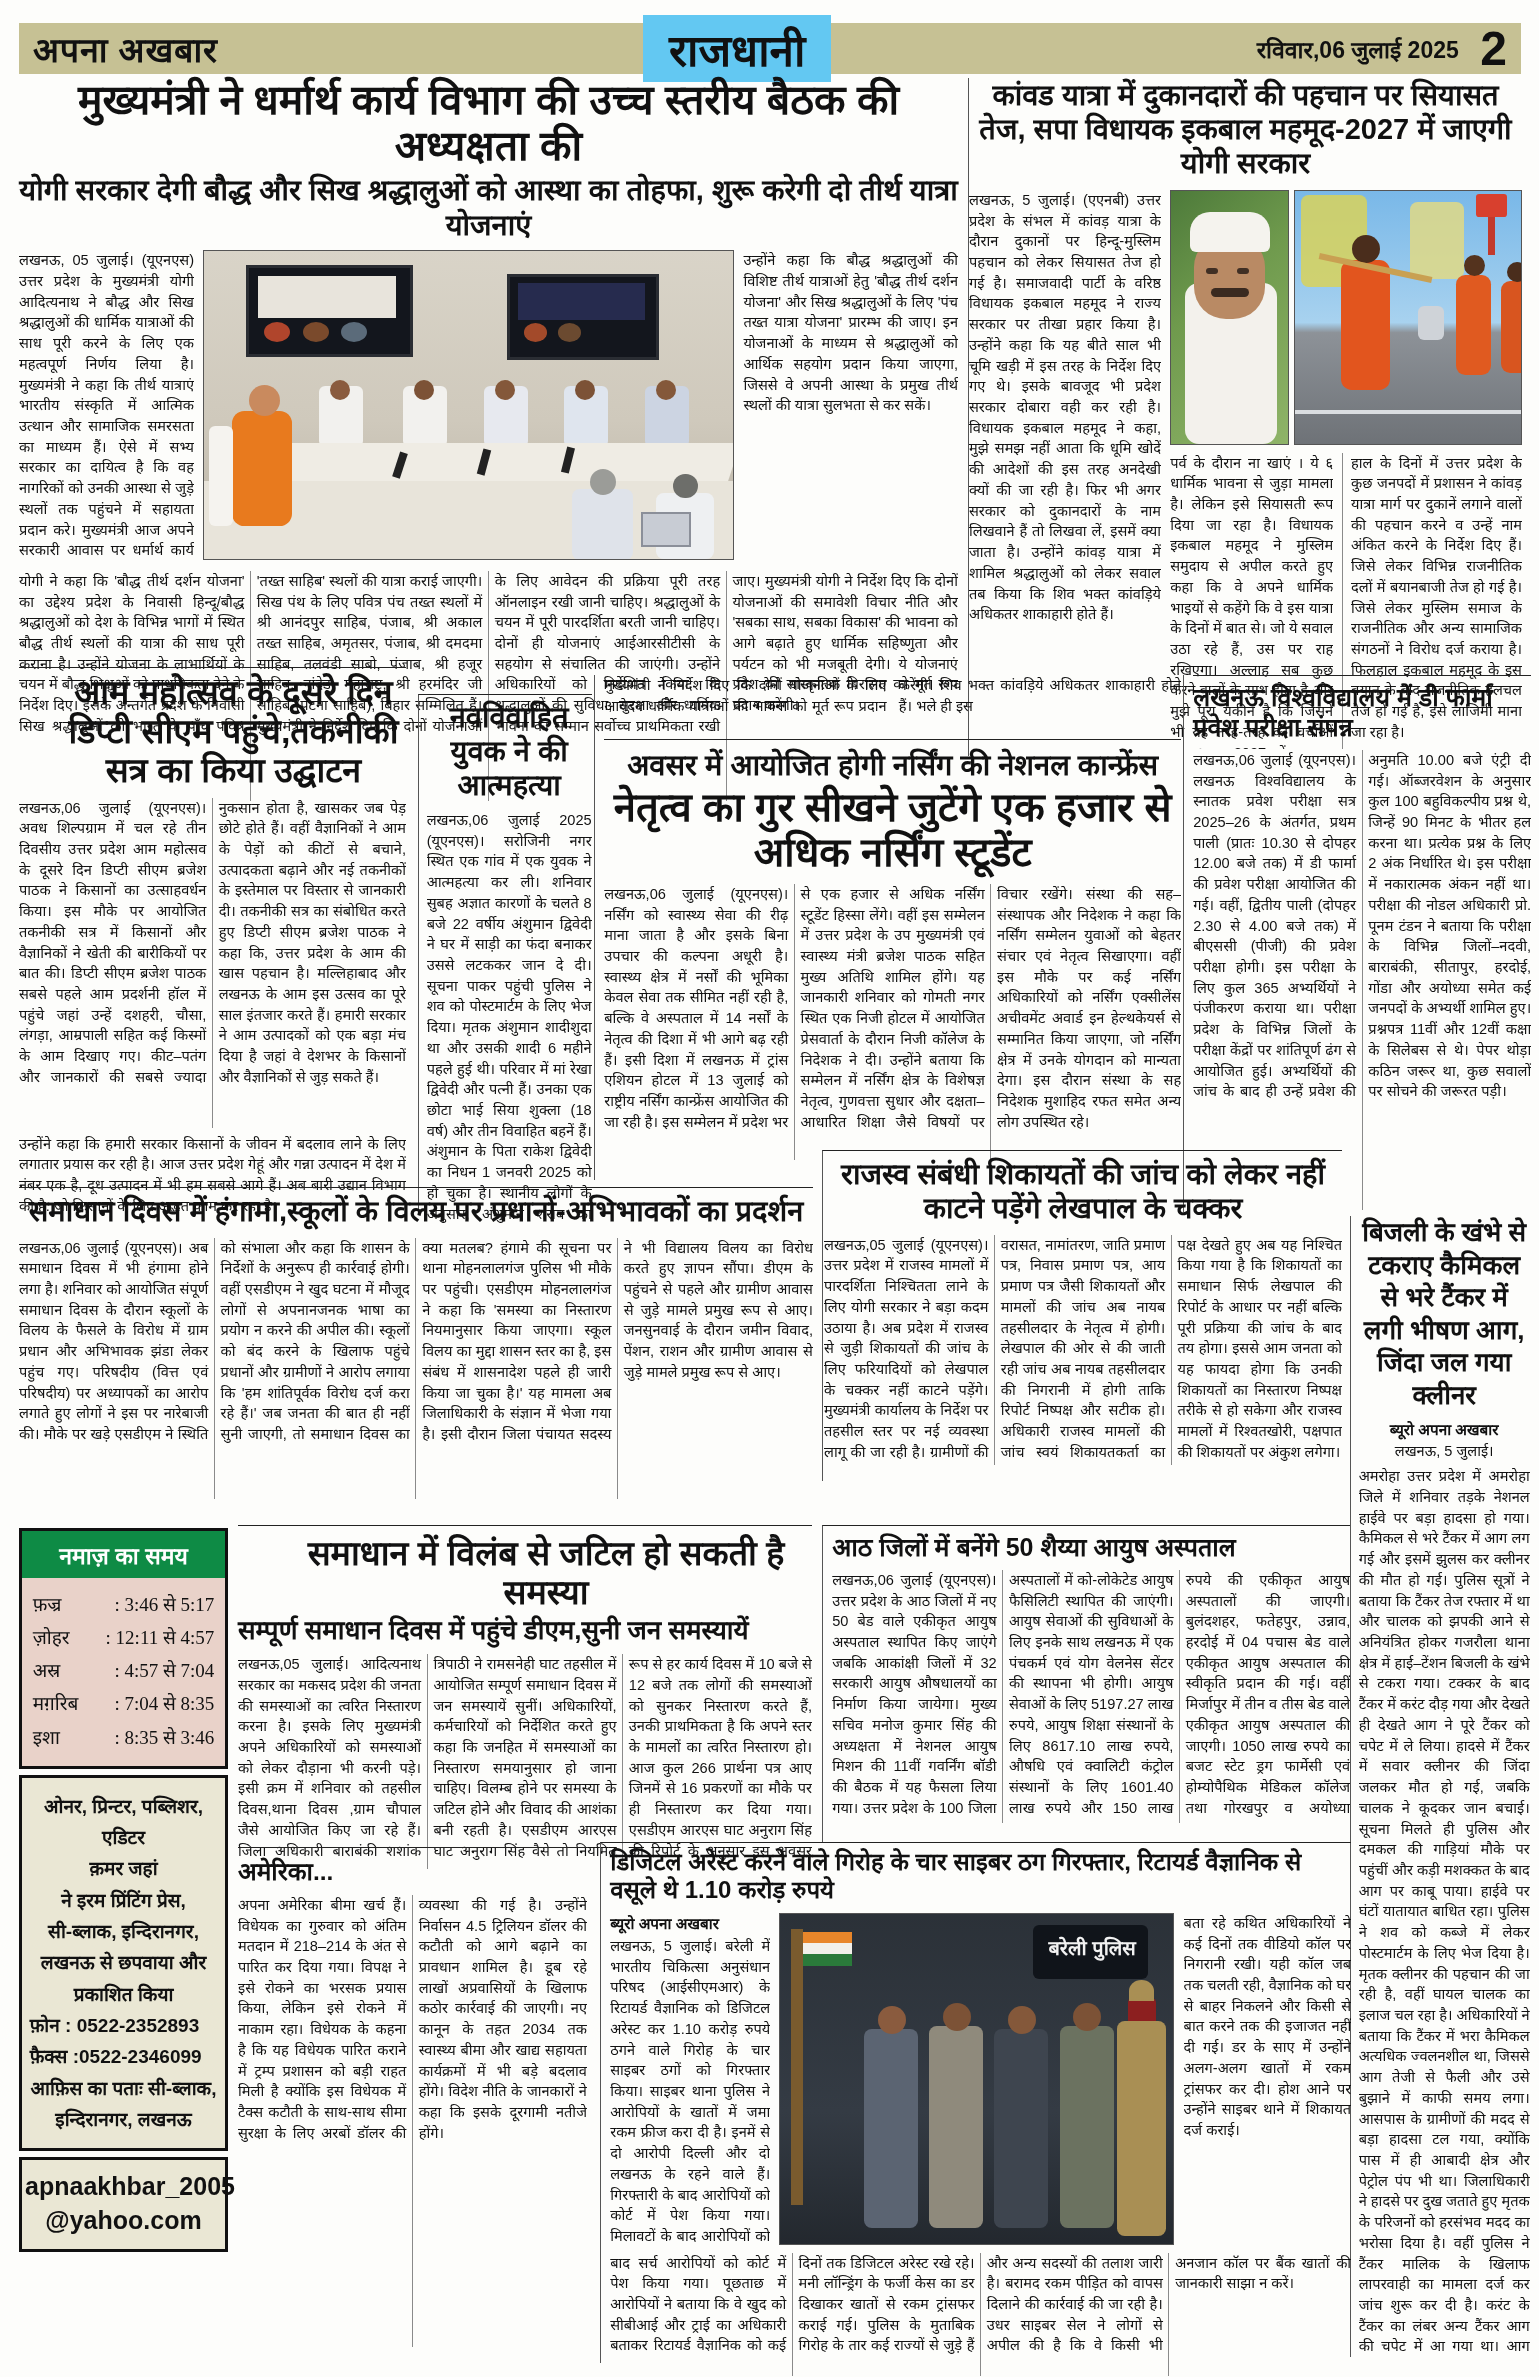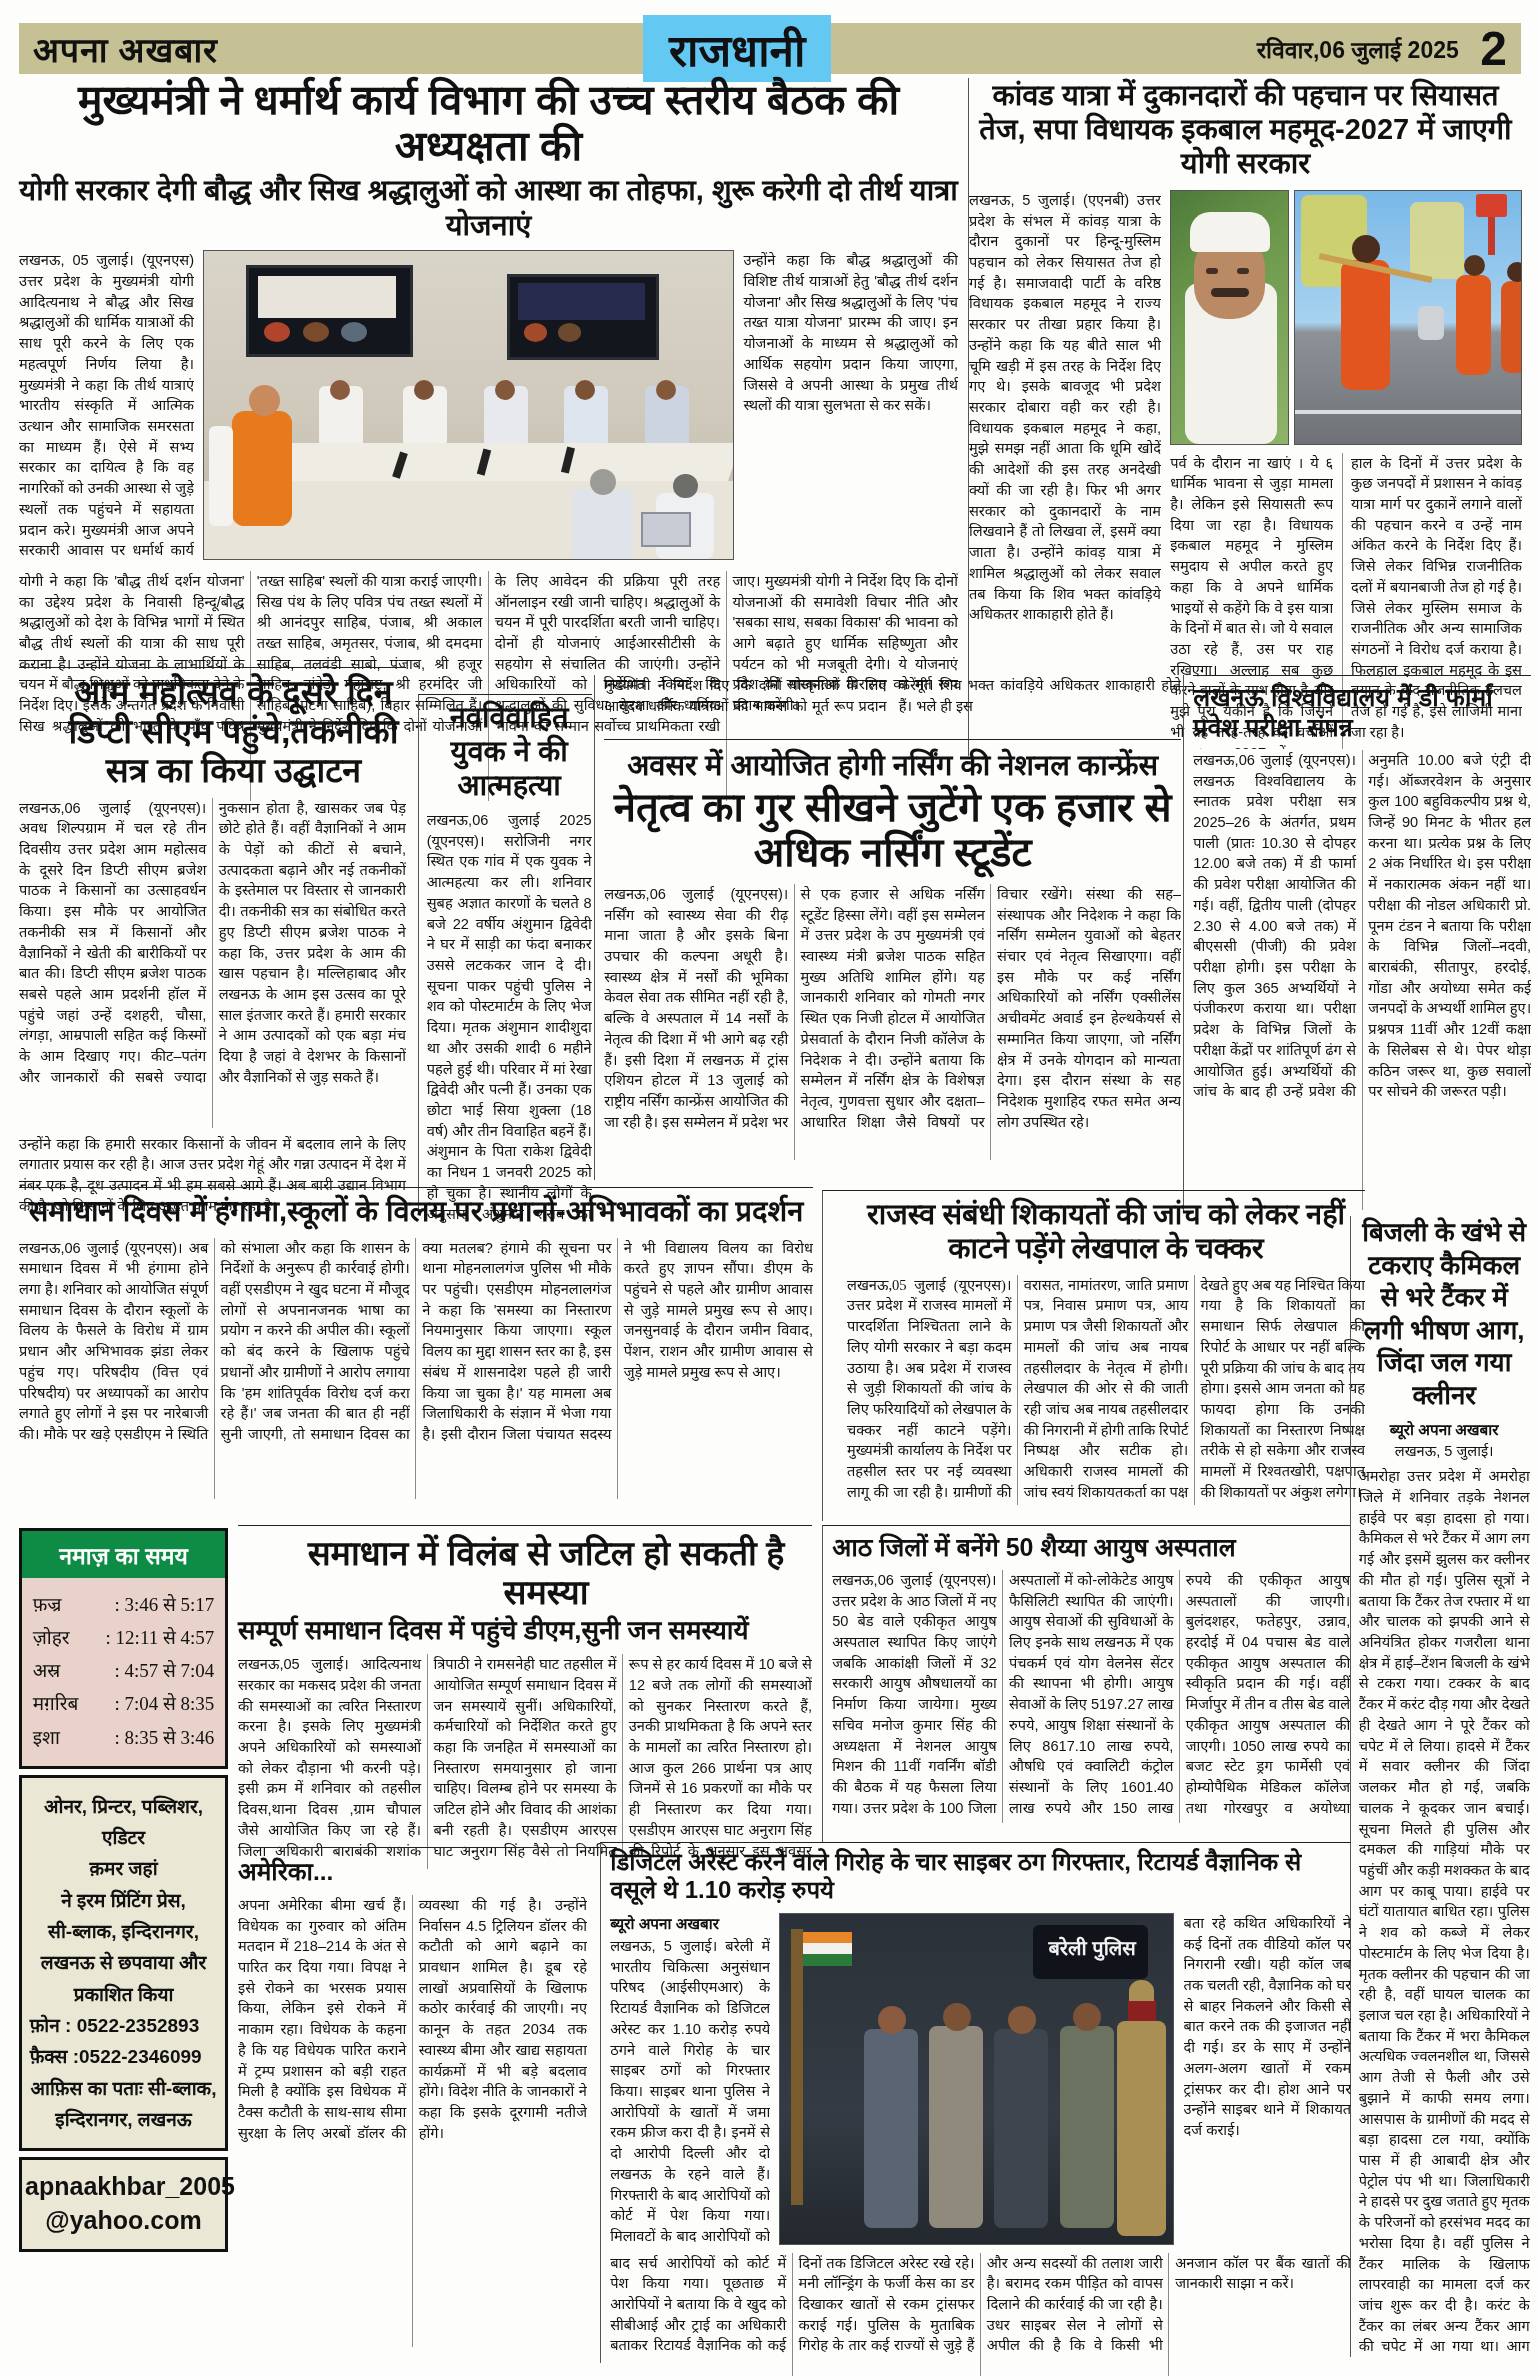--- a/index.html
+++ b/index.html
@@ -169,21 +169,21 @@
   <div class="abs" style="left:1183px;top:675px;width:338px;height:537px;border-left:0.8px solid #555;padding-left:9.2px;">
     <div class="h-sm rule-t" style="padding-top:6.1px;">लखनऊ विश्वविद्यालय में डी फार्मा प्रवेश परीक्षा संपन्न</div>
     <div class="bd cols2" style="margin-top:7.7px;height:460px;">लखनऊ,06 जुलाई (यूएनएस)। लखनऊ विश्वविद्यालय के स्नातक प्रवेश परीक्षा सत्र 2025–26 के अंतर्गत, प्रथम पाली (प्रातः 10.30 से दोपहर 12.00 बजे तक) में डी फार्मा की प्रवेश परीक्षा आयोजित की गई। वहीं, द्वितीय पाली (दोपहर 2.30 से 4.00 बजे तक) में बीएससी (पीजी) की प्रवेश परीक्षा होगी। इस परीक्षा के लिए कुल 365 अभ्यर्थियों ने पंजीकरण कराया था। परीक्षा प्रदेश के विभिन्न जिलों के परीक्षा केंद्रों पर शांतिपूर्ण ढंग से आयोजित हुई। अभ्यर्थियों की जांच के बाद ही उन्हें प्रवेश की अनुमति 10.00 बजे एंट्री दी गई। ऑब्जरवेशन के अनुसार कुल 100 बहुविकल्पीय प्रश्न थे, जिन्हें 90 मिनट के भीतर हल करना था। प्रत्येक प्रश्न के लिए 2 अंक निर्धारित थे। इस परीक्षा में नकारात्मक अंकन नहीं था। परीक्षा की नोडल अधिकारी प्रो. पूनम टंडन ने बताया कि परीक्षा के विभिन्न जिलों–नदवी, बाराबंकी, सीतापुर, हरदोई, गोंडा और अयोध्या समेत कई जनपदों के अभ्यर्थी शामिल हुए। प्रश्नपत्र 11वीं और 12वीं कक्षा के सिलेबस से थे। पेपर थोड़ा कठिन जरूर था, कुछ सवालों पर सोचने की जरूरत पड़ी।</div>
   </div>
 
   <div class="abs rule-t" style="left:19px;top:1187px;width:794px;height:330px;padding-top:6.1px;">
     <div class="h-md">समाधान दिवस में हंगामा,स्कूलों के विलय पर प्रधानों-अभिभावकों का प्रदर्शन</div>
     <div class="bd cols4" style="margin-top:9.2px;height:261px;">लखनऊ,06 जुलाई (यूएनएस)। अब समाधान दिवस में भी हंगामा होने लगा है। शनिवार को आयोजित संपूर्ण समाधान दिवस के दौरान स्कूलों के विलय के फैसले के विरोध में ग्राम प्रधान और अभिभावक झंडा लेकर पहुंच गए। परिषदीय (वित्त एवं परिषदीय) पर अध्यापकों का आरोप लगाते हुए लोगों ने इस पर नारेबाजी की। मौके पर खड़े एसडीएम ने स्थिति को संभाला और कहा कि शासन के निर्देशों के अनुरूप ही कार्रवाई होगी। वहीं एसडीएम ने खुद घटना में मौजूद लोगों से अपनानजनक भाषा का प्रयोग न करने की अपील की। स्कूलों को बंद करने के खिलाफ पहुंचे प्रधानों और ग्रामीणों ने आरोप लगाया कि 'हम शांतिपूर्वक विरोध दर्ज करा रहे हैं।' जब जनता की बात ही नहीं सुनी जाएगी, तो समाधान दिवस का क्या मतलब? हंगामे की सूचना पर थाना मोहनलालगंज पुलिस भी मौके पर पहुंची। एसडीएम मोहनलालगंज ने कहा कि 'समस्या का निस्तारण नियमानुसार किया जाएगा। स्कूल विलय का मुद्दा शासन स्तर का है, इस संबंध में शासनादेश पहले ही जारी किया जा चुका है।' यह मामला अब जिलाधिकारी के संज्ञान में भेजा गया है। इसी दौरान जिला पंचायत सदस्य ने भी विद्यालय विलय का विरोध करते हुए ज्ञापन सौंपा। डीएम के पहुंचने से पहले और ग्रामीण आवास से जुड़े मामले प्रमुख रूप से आए। जनसुनवाई के दौरान जमीन विवाद, पेंशन, राशन और ग्रामीण आवास से जुड़े मामले प्रमुख रूप से आए।</div>
   </div>
 
-  <div class="abs rule-t" style="left:822px;top:1190px;width:518px;height:324px;padding-top:6.1px;border-left:0.8px solid #555;padding-left:24px;font-family:Liberation Serif, serif;">
+  <div class="abs rule-t" style="left:822px;top:1150px;width:518px;height:324px;padding-top:6.1px;border-left:0.8px solid #555;padding-left:1px;">
     <div class="h-md">राजस्व संबंधी शिकायतों की जांच को लेकर नहीं काटने पड़ेंगे लेखपाल के चक्कर</div>
     <div class="bd cols3" style="margin-top:9.2px;height:230px;">लखनऊ,05 जुलाई (यूएनएस)। उत्तर प्रदेश में राजस्व मामलों में पारदर्शिता निश्चितता लाने के लिए योगी सरकार ने बड़ा कदम उठाया है। अब प्रदेश में राजस्व से जुड़ी शिकायतों की जांच के लिए फरियादियों को लेखपाल के चक्कर नहीं काटने पड़ेंगे। मुख्यमंत्री कार्यालय के निर्देश पर तहसील स्तर पर नई व्यवस्था लागू की जा रही है। ग्रामीणों की वरासत, नामांतरण, जाति प्रमाण पत्र, निवास प्रमाण पत्र, आय प्रमाण पत्र जैसी शिकायतों और मामलों की जांच अब नायब तहसीलदार के नेतृत्व में होगी। लेखपाल की ओर से की जाती रही जांच अब नायब तहसीलदार की निगरानी में होगी ताकि रिपोर्ट निष्पक्ष और सटीक हो। अधिकारी राजस्व मामलों की जांच स्वयं शिकायतकर्ता का पक्ष देखते हुए अब यह निश्चित किया गया है कि शिकायतों का समाधान सिर्फ लेखपाल की रिपोर्ट के आधार पर नहीं बल्कि पूरी प्रक्रिया की जांच के बाद तय होगा। इससे आम जनता को यह फायदा होगा कि उनकी शिकायतों का निस्तारण निष्पक्ष तरीके से हो सकेगा और राजस्व मामलों में रिश्वतखोरी, पक्षपात की शिकायतों पर अंकुश लगेगा।</div>
   </div>
 
   <div class="abs" style="left:1350px;top:1216px;width:171px;height:1141px;border-left:0.8px solid #555;padding-left:7.7px;">
     <div style="font-size:26px;font-weight:800;line-height:1.25;text-align:center;">बिजली के खंभे से टकराए कैमिकल से भरे टैंकर में लगी भीषण आग, जिंदा जल गया क्लीनर</div>
     <div style="text-align:center;font-size:15.3px;font-weight:700;margin-top:7.7px;">ब्यूरो अपना अखबार</div>
     <div style="text-align:center;font-size:14.6px;margin-top:1.5px;">लखनऊ, 5 जुलाई।</div>
     <div class="bd" style="margin-top:6.1px;height:890px;">अमरोहा उत्तर प्रदेश में अमरोहा जिले में शनिवार तड़के नेशनल हाईवे पर बड़ा हादसा हो गया। कैमिकल से भरे टैंकर में आग लग गई और इसमें झुलस कर क्लीनर की मौत हो गई। पुलिस सूत्रों ने बताया कि टैंकर तेज रफ्तार में था और चालक को झपकी आने से अनियंत्रित होकर गजरौला थाना क्षेत्र में हाई–टेंशन बिजली के खंभे से टकरा गया। टक्कर के बाद टैंकर में करंट दौड़ गया और देखते ही देखते आग ने पूरे टैंकर को चपेट में ले लिया। हादसे में टैंकर में सवार क्लीनर की जिंदा जलकर मौत हो गई, जबकि चालक ने कूदकर जान बचाई। सूचना मिलते ही पुलिस और दमकल की गाड़ियां मौके पर पहुंचीं और कड़ी मशक्कत के बाद आग पर काबू पाया। हाईवे पर घंटों यातायात बाधित रहा। पुलिस ने शव को कब्जे में लेकर पोस्टमार्टम के लिए भेज दिया है। मृतक क्लीनर की पहचान की जा रही है, वहीं घायल चालक का इलाज चल रहा है। अधिकारियों ने बताया कि टैंकर में भरा कैमिकल अत्यधिक ज्वलनशील था, जिससे आग तेजी से फैली और उसे बुझाने में काफी समय लगा। आसपास के ग्रामीणों की मदद से बड़ा हादसा टल गया, क्योंकि पास में ही आबादी क्षेत्र और पेट्रोल पंप भी था। जिलाधिकारी ने हादसे पर दुख जताते हुए मृतक के परिजनों को हरसंभव मदद का भरोसा दिया है। वहीं पुलिस ने टैंकर मालिक के खिलाफ लापरवाही का मामला दर्ज कर जांच शुरू कर दी है। करंट के टैंकर का लंबर अन्य टैंकर आग की चपेट में आ गया था। आग बुझाने के लिए सुबह तक अभियान चला। वहीं क्लीनर व टैंकर की जांच अभी जारी है।</div>
   </div>

